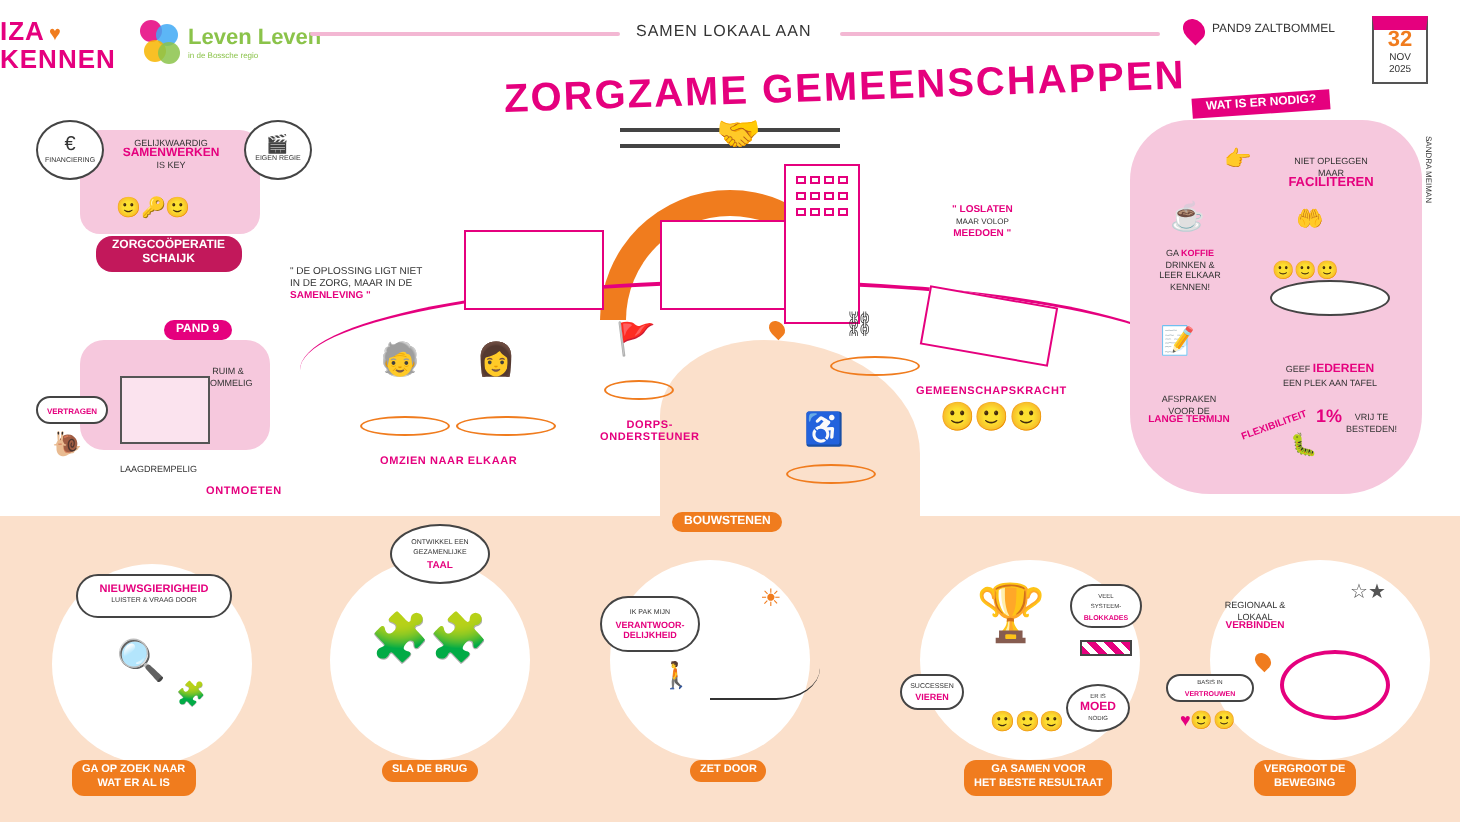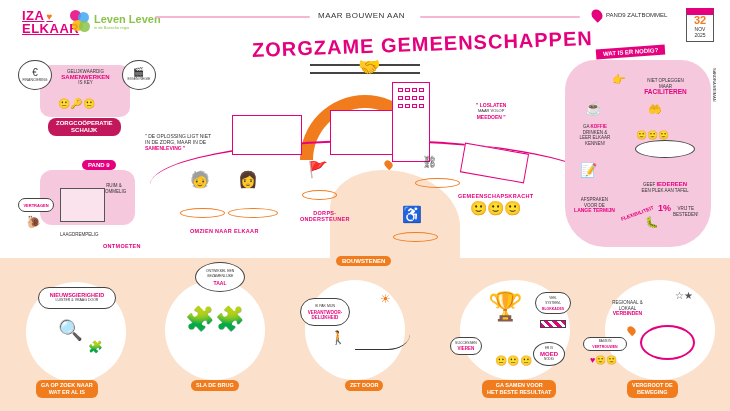--- a/index.html
+++ b/index.html
@@ -1,19 +1,19 @@
 <!DOCTYPE html>
 <html><head>
 <meta charset="utf-8">
 <style>
   * { box-sizing: border-box; margin: 0; padding: 0; }
   body { width: 730px; height: 411px; background: #ffffff; font-family: "Liberation Sans", sans-serif; position: relative; overflow: hidden; color: #333; }
   .abs { position: absolute; }
   .bottom-band { left: 0; top: 258px; width: 730px; height: 153px; background: #fbe0cb; }
-  .logo-iza { left: 22px; top: 10px; font-weight: bold; color: #e5007e; font-size: 13px; line-height: 12px; letter-spacing: 0.5px; text-decoration: underline; }
+  .logo-iza { left: 0; top: 10px; font-weight: bold; color: #e5007e; font-size: 13px; line-height: 12px; letter-spacing: 0.5px; }
   .heart { color: #f07c1e; font-size: 10px; margin-left: 2px; }
   .logo-fijn { left: 70px; top: 10px; display: flex; align-items: center; gap: 4px; }
   .fijn-mark { width: 20px; height: 22px; position: relative; }
   .fijn-mark span { position: absolute; width: 11px; height: 11px; border-radius: 50%; opacity: 0.85; }
   .fijn-title { color: #8bc34a; font-size: 11px; font-weight: bold; }
   .fijn-sub { color: #8bc34a; font-size: 4px; }
   .topline { top: 16px; height: 2px; background: #f3b7d3; border-radius: 1px; }
   .subtitle { left: 318px; top: 11px; font-size: 8px; color: #333; letter-spacing: 0.5px; }
   .title { left: 252px; top: 33px; font-size: 20px; color: #e5007e; font-weight: bold; letter-spacing: 1px; transform: rotate(-2deg); }
   .location { left: 592px; top: 9px; display: flex; align-items: center; gap: 4px; font-size: 6px; }
@@ -44,38 +44,38 @@
   .block-circle { width: 100px; height: 100px; background: #fff; border-radius: 50%; }
   .block-label { background: #f07c1e; color: #fff; font-size: 5.5px; font-weight: bold; text-align: center; padding: 2px 5px; border-radius: 6px; line-height: 7px; }
 </style>
 </head>
 <body>
 
 <div class="abs bottom-band"></div>
 
 <div class="abs logo-iza">
   <div><span>IZA</span><span class="heart">♥</span></div>
-  <div>ELKAAR</div>
+  <div>KENNEN</div>
 </div>
 <div class="abs logo-fijn">
   <div class="fijn-mark">
     <span style="left:0;top:0;background:#e5007e"></span>
     <span style="left:8px;top:2px;background:#3fa9f5"></span>
     <span style="left:2px;top:10px;background:#f7b500"></span>
     <span style="left:9px;top:11px;background:#8bc34a"></span>
   </div>
   <div>
     <div class="fijn-title">Leven Leven</div>
     <div class="fijn-sub">in de Bossche regio</div>
   </div>
 </div>
 
 <div class="abs topline" style="left:155px;width:155px"></div>
 <div class="abs topline" style="left:420px;width:160px"></div>
-<div class="abs subtitle">MAAR BOUWEN AAN</div>
+<div class="abs subtitle">SAMEN LOKAAL AAN</div>
 <div class="abs title">ZORGZAME GEMEENSCHAPPEN</div>
 
 <div class="abs" style="left:310px;top:64px;width:110px;height:1.5px;background:#444"></div>
 <div class="abs" style="left:310px;top:72px;width:110px;height:1.5px;background:#444"></div>
 <div class="abs" style="left:358px;top:56px;font-size:18px;color:#444">🤝</div>
 
 <div class="abs location">
   <div class="pin"></div>
   <span>PAND9 ZALTBOMMEL</span>
 </div>

